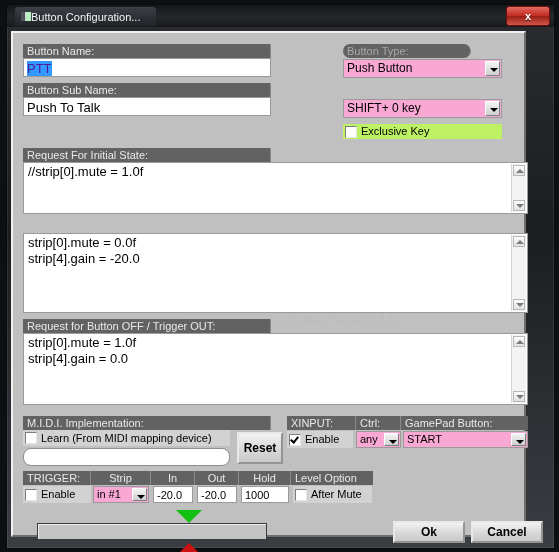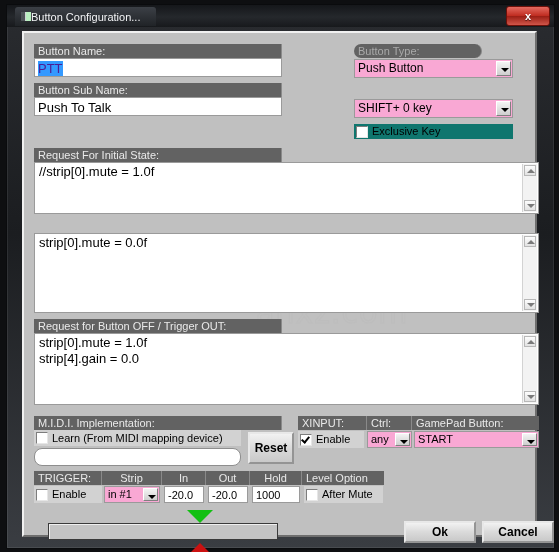--- a/index.html
+++ b/index.html
@@ -31,21 +31,21 @@
   .tb-ico:before{content:"";position:absolute;left:5px;top:0;width:5px;height:9px;background:#b9f0c0;}
   .closebtn{
     position:absolute;right:4px;top:1px;width:42px;height:18px;
     background:linear-gradient(180deg,#e46a60 0%,#c02d21 48%,#9c1f15 52%,#d0564a 100%);
     border:1px solid #6e1009;border-radius:3px;
     color:#fff;font-size:11px;font-weight:bold;
     display:flex;align-items:center;justify-content:center;
     text-shadow:0 1px 1px rgba(0,0,0,.6);
   }
   .client{
-    position:absolute;left:15px;top:26px;width:515px;height:506px;
+    position:absolute;left:4px;top:26px;width:515px;height:506px;
     background:#c0c0c0;
     border-top:2px solid #f0f0f0;border-left:2px solid #f0f0f0;
     border-right:2px solid #6e6e6e;border-bottom:2px solid #6e6e6e;
     box-sizing:border-box;
   }
   .lbl{
     position:absolute;height:14px;line-height:14px;
     background:#626262;color:#e9e9e9;font-size:11px;
     padding-left:4px;box-sizing:border-box;
     border-right:1px solid #8a8a8a;
@@ -179,36 +179,37 @@
       <span>Push Button</span>
       <span class="arrow"></span>
     </div>
 
     <div class="lbl dim" style="left:330px;top:51px;width:128px;margin-top:16px;">Keyboard Shortcut:</div>
     <div class="combo" style="left:330px;top:66px;width:159px;height:19px;">
       <span>SHIFT+ 0 key</span>
       <span class="arrow"></span>
     </div>
 
-    <div class="chk" style="left:330px;top:91px;width:159px;height:15px;background:#0f766e;">
+    <div class="chk" style="left:330px;top:91px;width:159px;height:15px;background:#bef264;">
       <span class="box"></span>
       <span>Exclusive Key</span>
     </div>
 
     <div class="lbl" style="left:10px;top:115px;width:248px;">Request For Initial State:</div>
     <div class="ta" style="left:10px;top:129px;width:505px;height:52px;">
       <div class="line">//strip[0].mute = 1.0f</div>
       <div class="sbar">
         <div class="sbtn up"></div>
         <div class="sbtn dn"></div>
       </div>
     </div>
 
     <div class="ta" style="left:10px;top:200px;width:505px;height:80px;">
       <div class="line">strip[0].mute = 0.0f</div>
+      <div class="line">strip[4].gain = -20.0</div>
       <div class="sbar">
         <div class="sbtn up"></div>
         <div class="sbtn dn"></div>
       </div>
     </div>
 
     <div class="lbl" style="left:10px;top:286px;width:248px;">Request for Button OFF / Trigger OUT:</div>
     <div class="ta" style="left:10px;top:300px;width:505px;height:72px;">
       <div class="line">strip[0].mute = 1.0f</div>
       <div class="line">strip[4].gain = 0.0</div>

